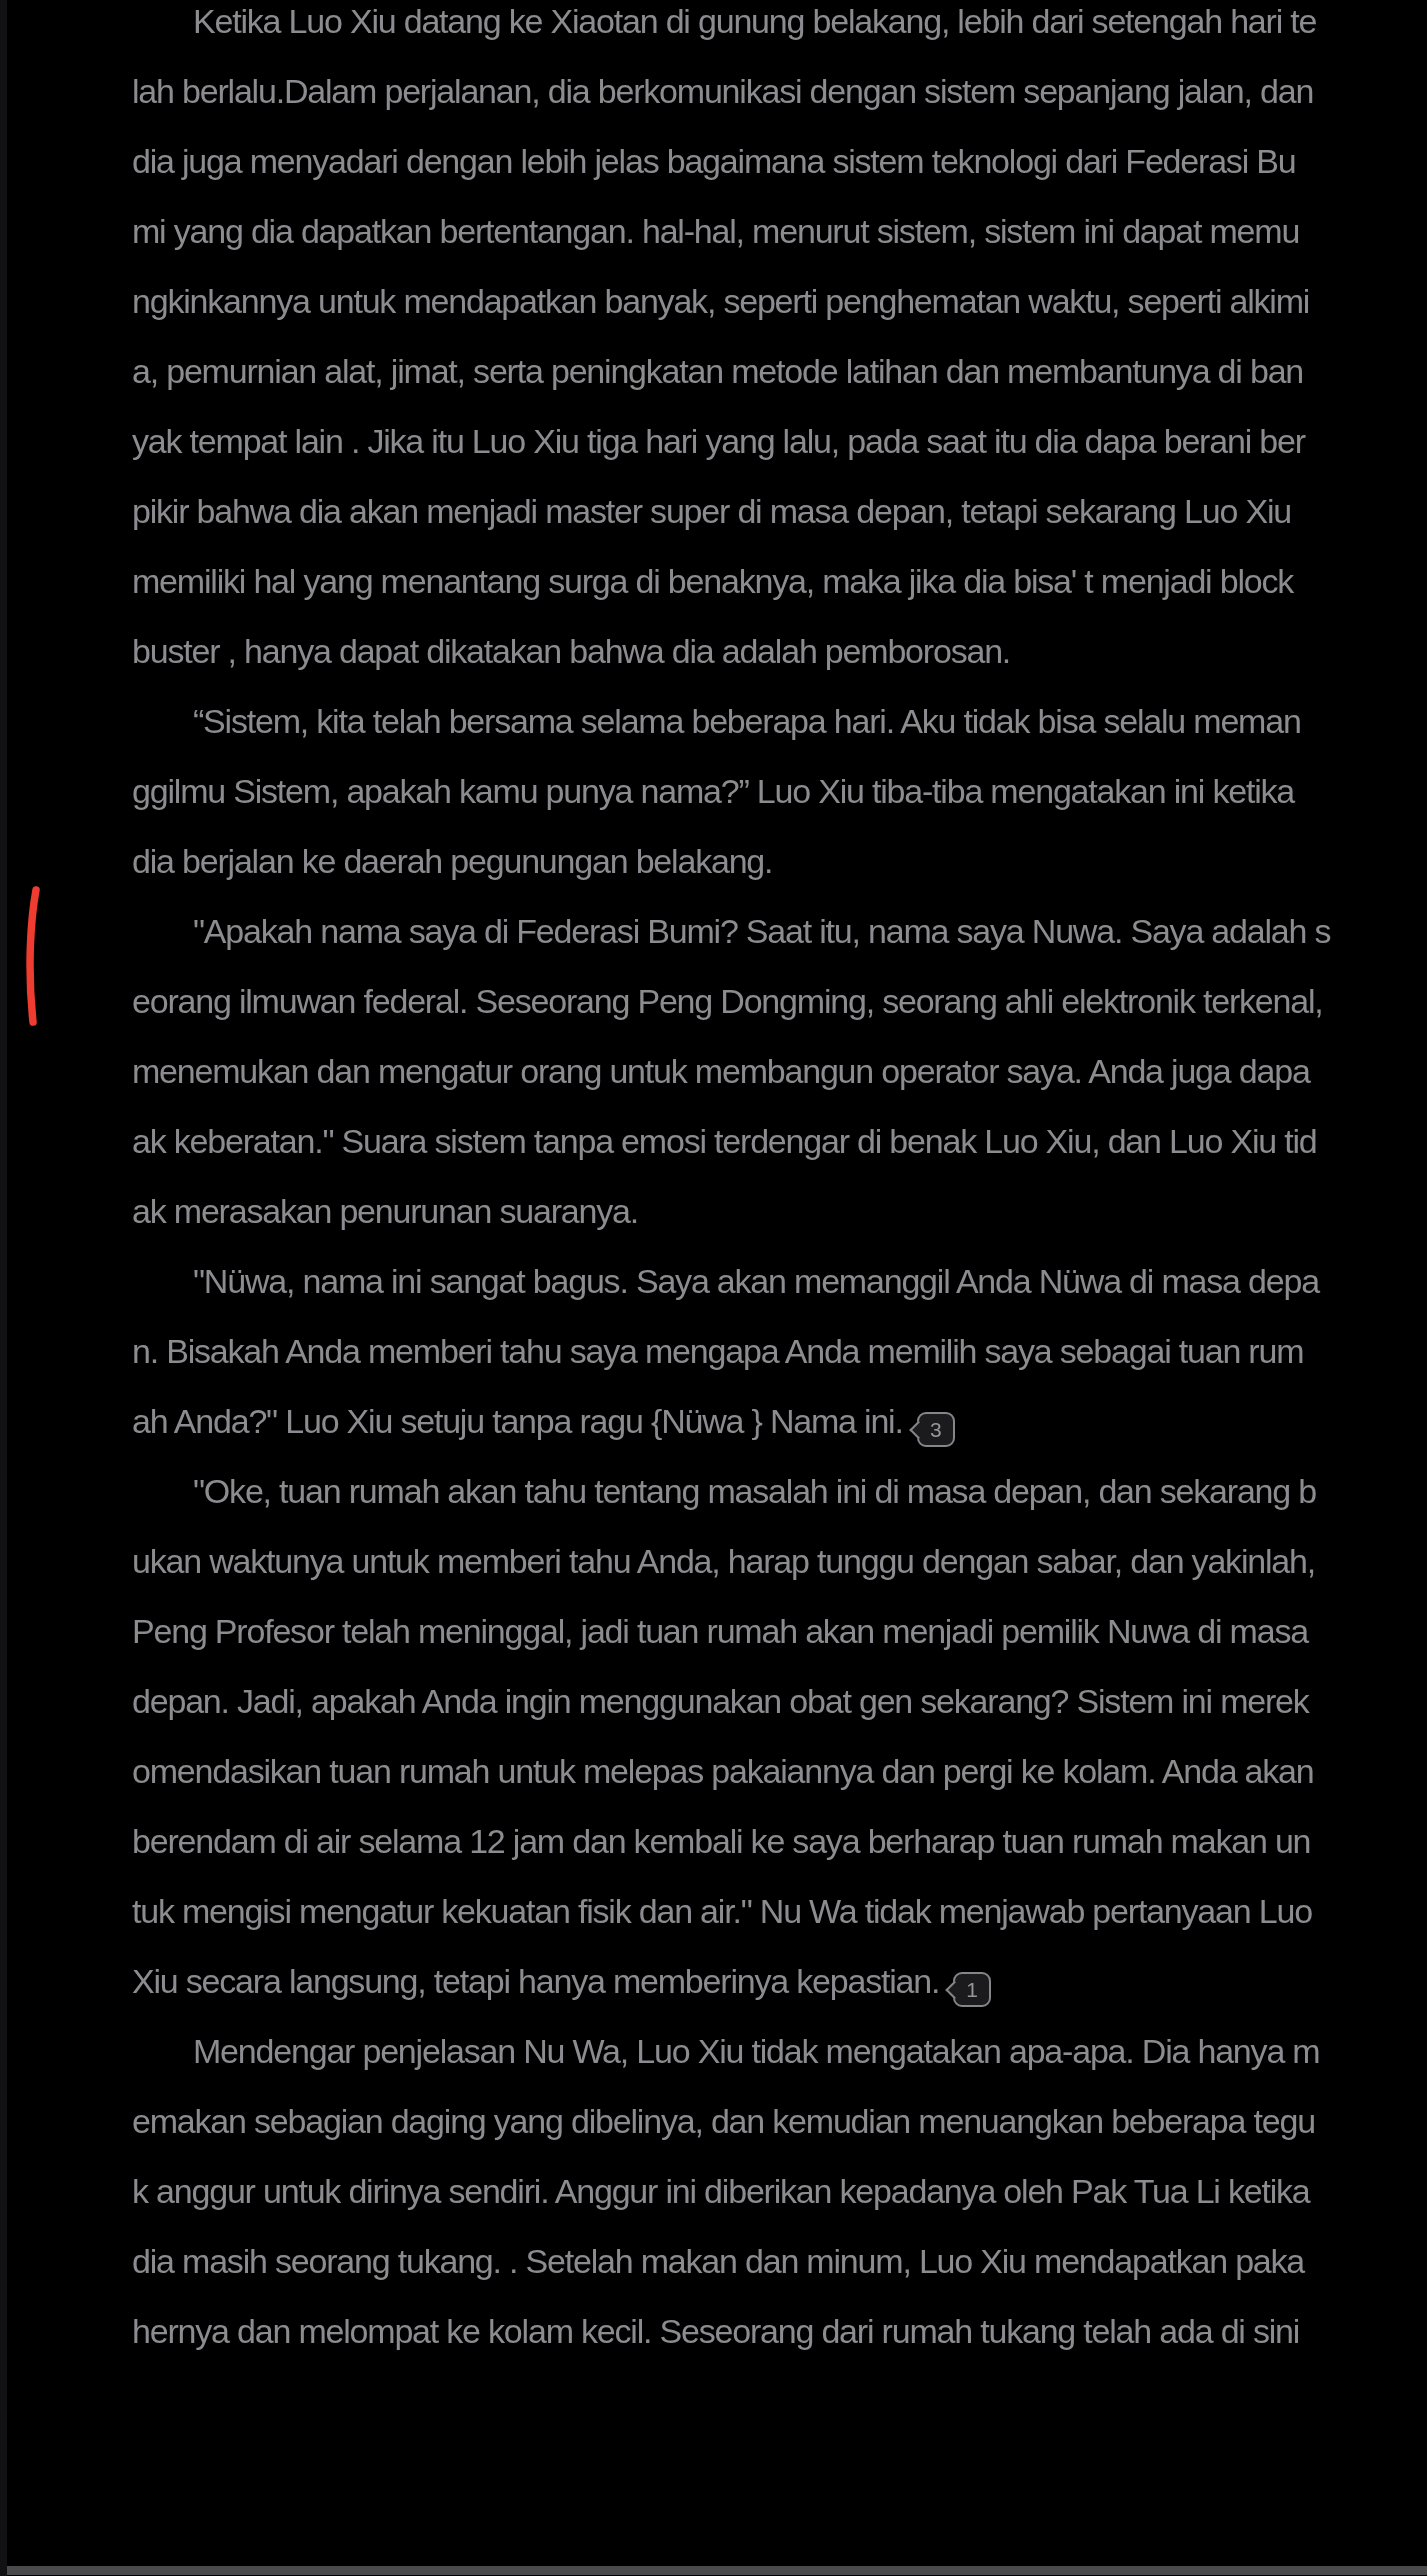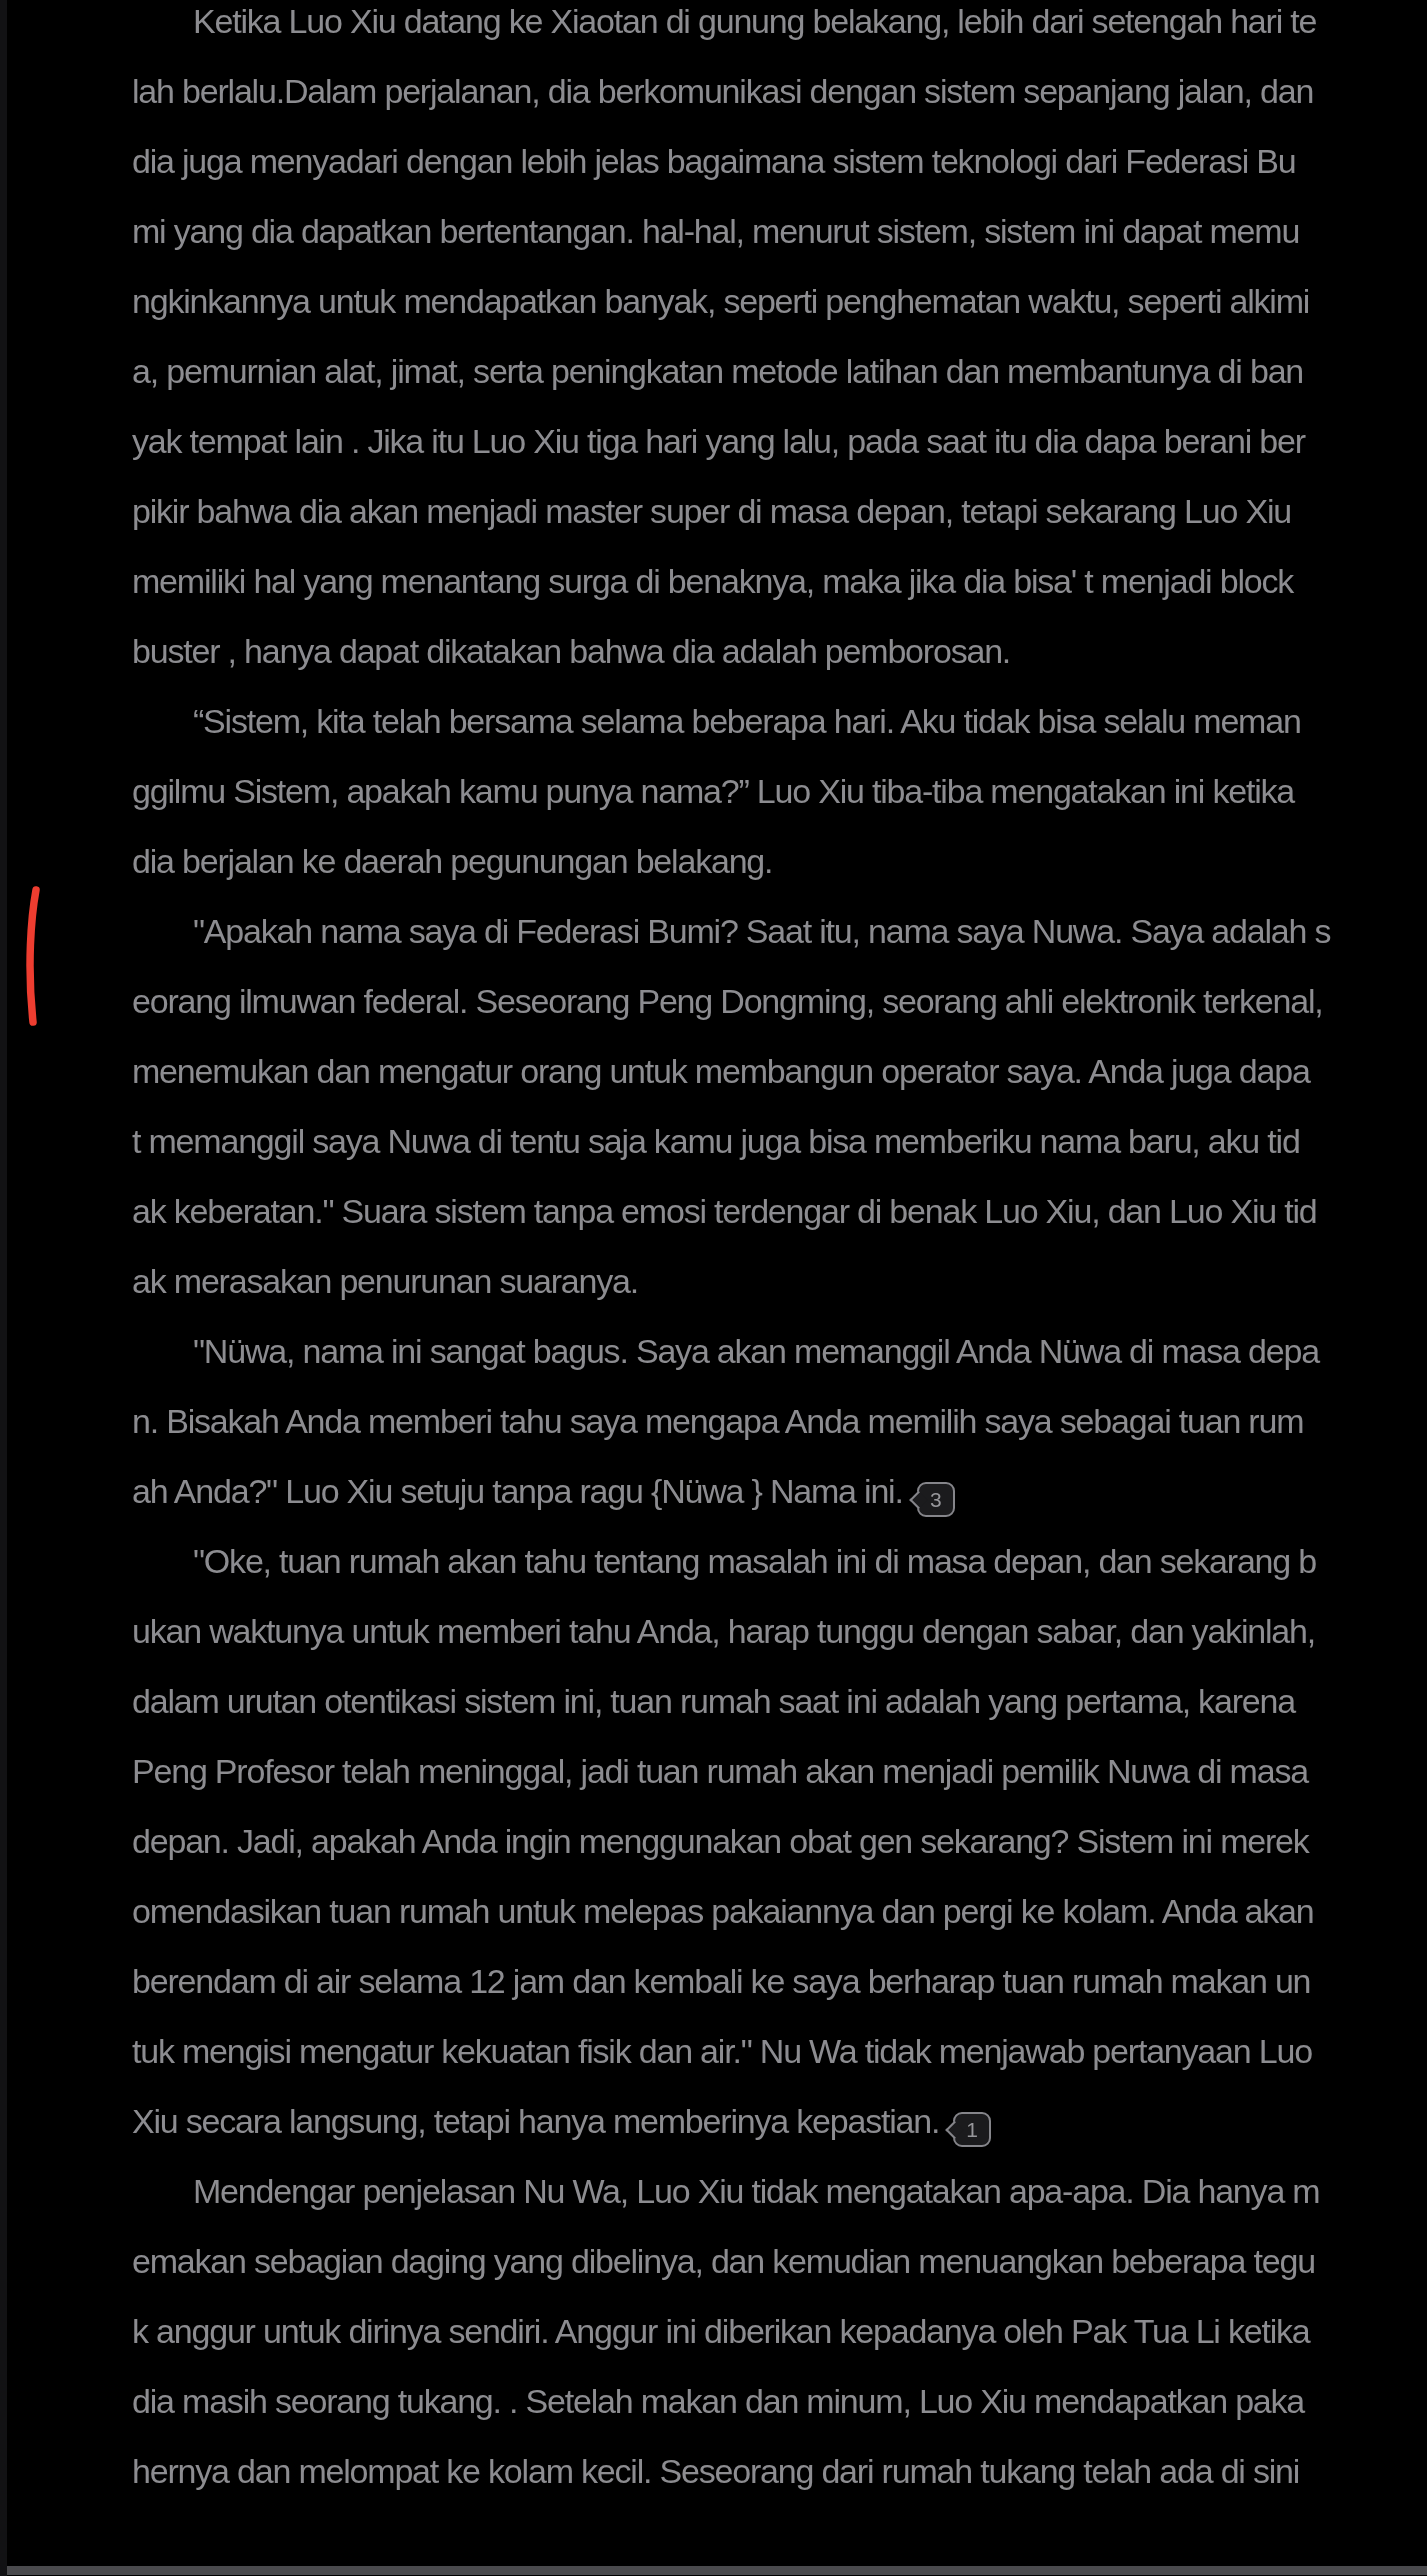--- a/index.html
+++ b/index.html
@@ -84,33 +84,31 @@
       </div>
       <div class="paragraph">
         <div class="line indent">“Sistem, kita telah bersama selama beberapa hari. Aku tidak bisa selalu meman</div>
         <div class="line">ggilmu Sistem, apakah kamu punya nama?” Luo Xiu tiba-tiba mengatakan ini ketika</div>
         <div class="line">dia berjalan ke daerah pegunungan belakang.</div>
       </div>
       <div class="paragraph">
         <div class="line indent">"Apakah nama saya di Federasi Bumi? Saat itu, nama saya Nuwa. Saya adalah s</div>
         <div class="line">eorang ilmuwan federal. Seseorang Peng Dongming, seorang ahli elektronik terkenal,</div>
         <div class="line">menemukan dan mengatur orang untuk membangun operator saya. Anda juga dapa</div>
-        <div class="line">t memanggil saya Nuwa di tentu saja kamu juga bisa memberiku nama baru, aku tid</div>
         <div class="line">ak keberatan." Suara sistem tanpa emosi terdengar di benak Luo Xiu, dan Luo Xiu tid</div>
         <div class="line">ak merasakan penurunan suaranya.</div>
       </div>
       <div class="paragraph">
         <div class="line indent">"Nüwa, nama ini sangat bagus. Saya akan memanggil Anda Nüwa di masa depa</div>
         <div class="line">n. Bisakah Anda memberi tahu saya mengapa Anda memilih saya sebagai tuan rum</div>
         <div class="line">ah Anda?" Luo Xiu setuju tanpa ragu {Nüwa } Nama ini.<span class="fnote">3</span></div>
       </div>
       <div class="paragraph">
         <div class="line indent">"Oke, tuan rumah akan tahu tentang masalah ini di masa depan, dan sekarang b</div>
         <div class="line">ukan waktunya untuk memberi tahu Anda, harap tunggu dengan sabar, dan yakinlah,</div>
-        <div class="line">dalam urutan otentikasi sistem ini, tuan rumah saat ini adalah yang pertama, karena</div>
         <div class="line">Peng Profesor telah meninggal, jadi tuan rumah akan menjadi pemilik Nuwa di masa</div>
         <div class="line">depan. Jadi, apakah Anda ingin menggunakan obat gen sekarang? Sistem ini merek</div>
         <div class="line">omendasikan tuan rumah untuk melepas pakaiannya dan pergi ke kolam. Anda akan</div>
         <div class="line">berendam di air selama 12 jam dan kembali ke saya berharap tuan rumah makan un</div>
         <div class="line">tuk mengisi mengatur kekuatan fisik dan air." Nu Wa tidak menjawab pertanyaan Luo</div>
         <div class="line">Xiu secara langsung, tetapi hanya memberinya kepastian.<span class="fnote">1</span></div>
       </div>
       <div class="paragraph">
         <div class="line indent">Mendengar penjelasan Nu Wa, Luo Xiu tidak mengatakan apa-apa. Dia hanya m</div>
         <div class="line">emakan sebagian daging yang dibelinya, dan kemudian menuangkan beberapa tegu</div>

